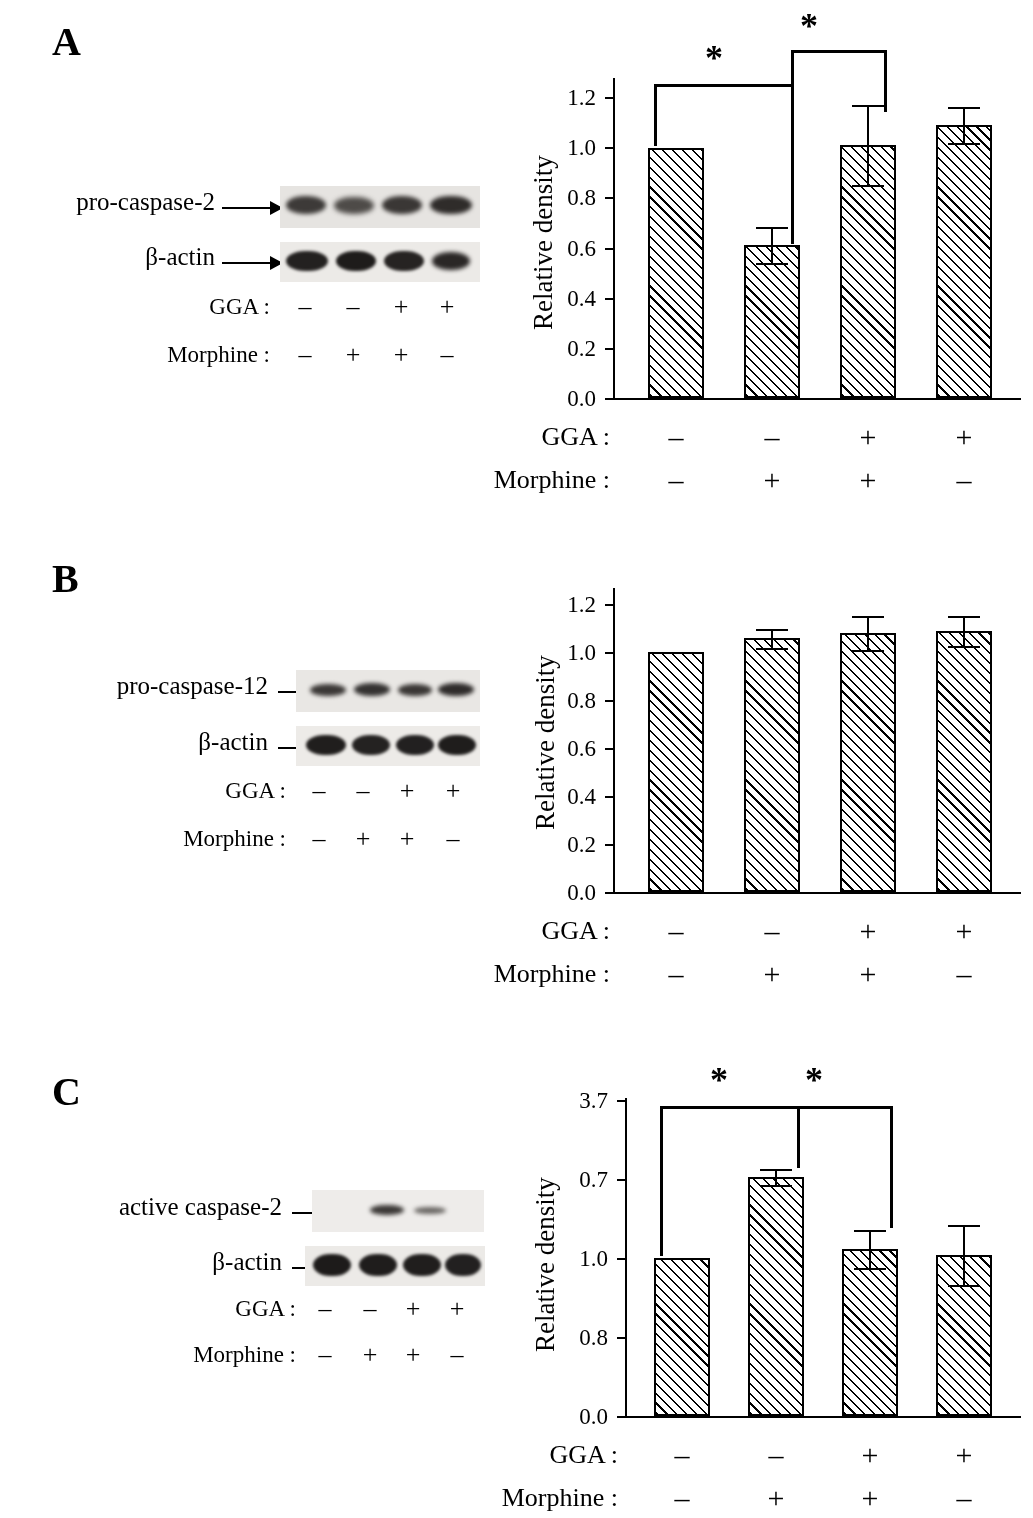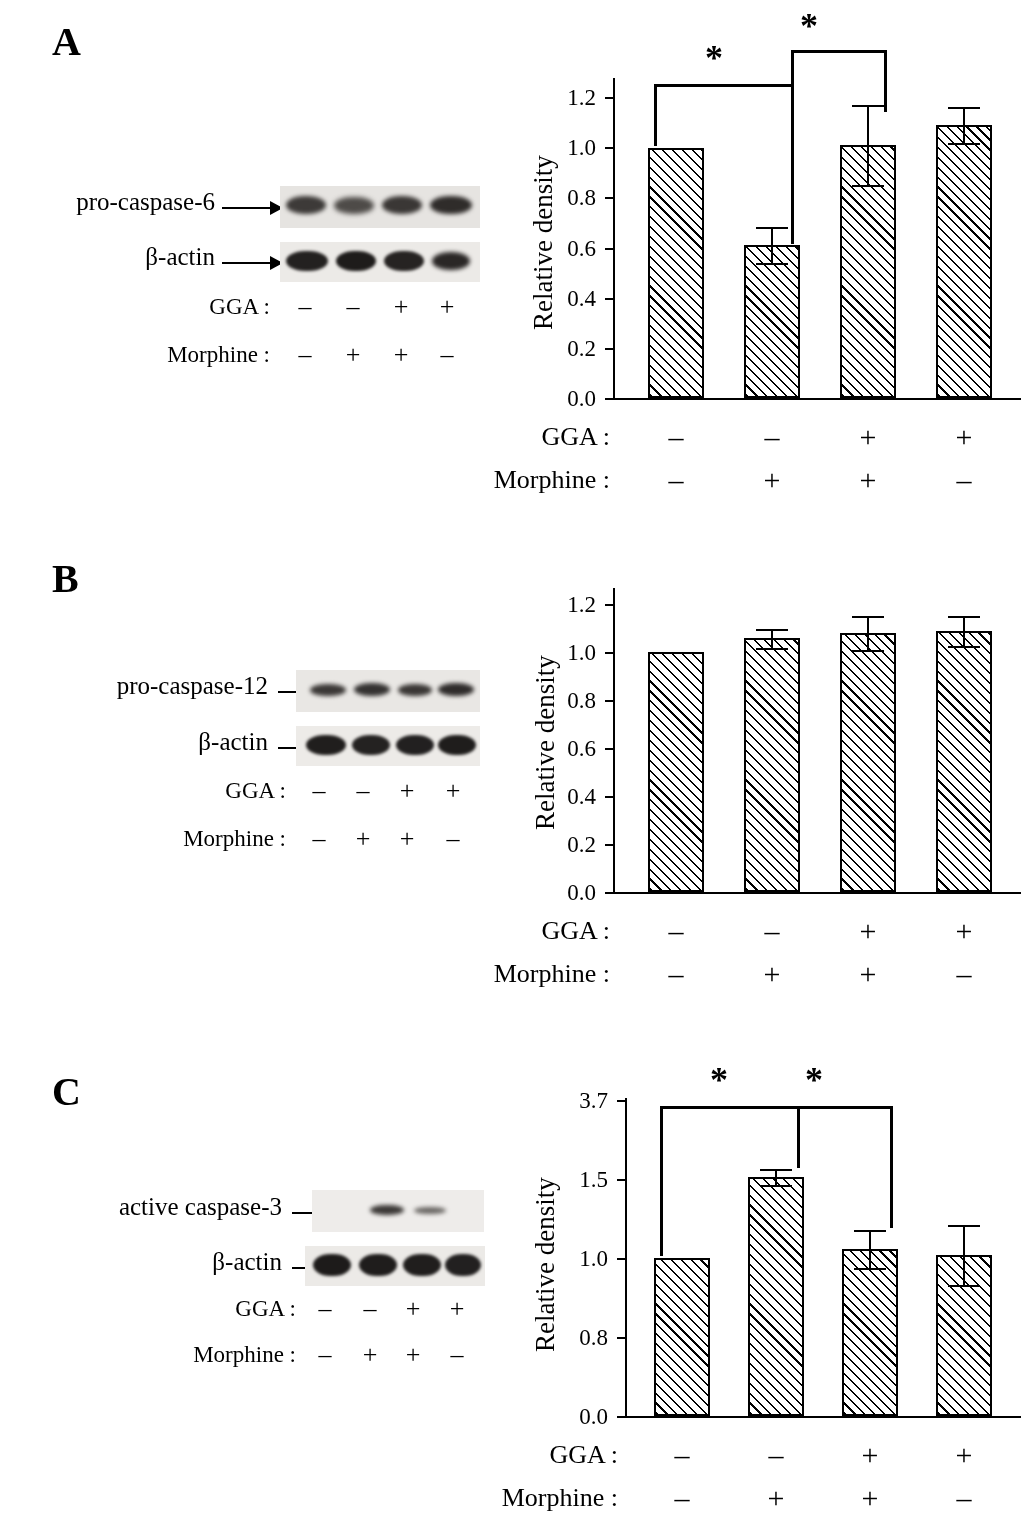--- a/index.html
+++ b/index.html
@@ -31,21 +31,21 @@
   .cond-row-label{position:absolute;font-size:26px;text-align:right;white-space:nowrap;}
   .cond-row-sym{position:absolute;font-size:30px;text-align:center;width:40px;}
 </style>
 </head>
 <body>
 
 <div class="panel" style="top:0;height:530px;">
   <div class="panel-letter" style="left:52px;top:18px;">A</div>
 
   <div class="blot-block" style="left:0;top:0;">
-    <div class="row-label" style="left:0px;top:188px;width:215px;">pro-caspase-6</div>
+    <div class="row-label" style="left:0px;top:188px;width:215px;">pro-caspase-2</div>
     <div class="arrow" style="left:222px;top:207px;width:60px;"></div>
     <div class="gel" style="left:280px;top:186px;width:200px;height:42px;background:#e6e4e1;">
       <div class="band" style="left:6px;top:10px;width:40px;height:18px;background:#3d3a38;filter:blur(2.2px);"></div>
       <div class="band" style="left:54px;top:11px;width:40px;height:17px;background:#4e4b48;filter:blur(2.4px);"></div>
       <div class="band" style="left:102px;top:10px;width:40px;height:18px;background:#3a3735;filter:blur(2.2px);"></div>
       <div class="band" style="left:150px;top:10px;width:42px;height:18px;background:#2f2c2a;filter:blur(2.2px);"></div>
     </div>
 
     <div class="row-label" style="left:0px;top:243px;width:215px;">β-actin</div>
     <div class="arrow" style="left:222px;top:262px;width:60px;"></div>
@@ -217,21 +217,21 @@
     <div class="cond-row-sym" style="left:752px;top:427px;">+</div>
     <div class="cond-row-sym" style="left:848px;top:427px;">+</div>
     <div class="cond-row-sym" style="left:944px;top:427px;">–</div>
   </div>
 </div>
 
 <div class="panel" style="top:1040px;height:478px;">
   <div class="panel-letter" style="left:52px;top:28px;">C</div>
 
   <div class="blot-block" style="left:0;top:0;">
-    <div class="row-label" style="left:0px;top:153px;width:282px;">active caspase-3</div>
+    <div class="row-label" style="left:0px;top:153px;width:282px;">active caspase-2</div>
     <div class="arrow" style="left:292px;top:172px;width:58px;"></div>
     <div class="gel" style="left:312px;top:150px;width:172px;height:42px;background:#eeecea;">
       <div class="band" style="left:58px;top:15px;width:34px;height:10px;background:#3c3937;filter:blur(2px);"></div>
       <div class="band" style="left:102px;top:17px;width:32px;height:7px;background:#6b6865;filter:blur(2.2px);"></div>
     </div>
 
     <div class="row-label" style="left:0px;top:208px;width:282px;">β-actin</div>
     <div class="arrow" style="left:292px;top:227px;width:58px;"></div>
     <div class="gel" style="left:305px;top:206px;width:180px;height:40px;background:#eceae7;">
       <div class="band" style="left:8px;top:8px;width:38px;height:22px;background:#1d1b1a;filter:blur(1.8px);"></div>
@@ -261,21 +261,21 @@
 
     <div class="tick" style="left:617px;top:376px;"></div>
     <div class="tick" style="left:617px;top:297px;"></div>
     <div class="tick" style="left:617px;top:218px;"></div>
     <div class="tick" style="left:617px;top:139px;"></div>
     <div class="tick" style="left:617px;top:60px;"></div>
 
     <div class="ticklabel" style="left:542px;top:364px;width:66px;">0.0</div>
     <div class="ticklabel" style="left:542px;top:285px;width:66px;">0.8</div>
     <div class="ticklabel" style="left:542px;top:206px;width:66px;">1.0</div>
-    <div class="ticklabel" style="left:542px;top:127px;width:66px;">1.5</div>
+    <div class="ticklabel" style="left:542px;top:127px;width:66px;">0.7</div>
     <div class="ticklabel" style="left:542px;top:48px;width:66px;">3.7</div>
 
     <div class="bar" style="left:654px;top:218px;width:56px;height:158px;"></div>
     <div class="bar" style="left:748px;top:137px;width:56px;height:239px;"></div>
     <div class="bar" style="left:842px;top:209px;width:56px;height:167px;"></div>
     <div class="bar" style="left:936px;top:215px;width:56px;height:161px;"></div>
 
     <div class="errbar" style="left:775px;top:129px;height:16px;"></div>
     <div class="errcap" style="left:760px;top:129px;width:32px;"></div>
     <div class="errcap" style="left:760px;top:145px;width:32px;"></div>

